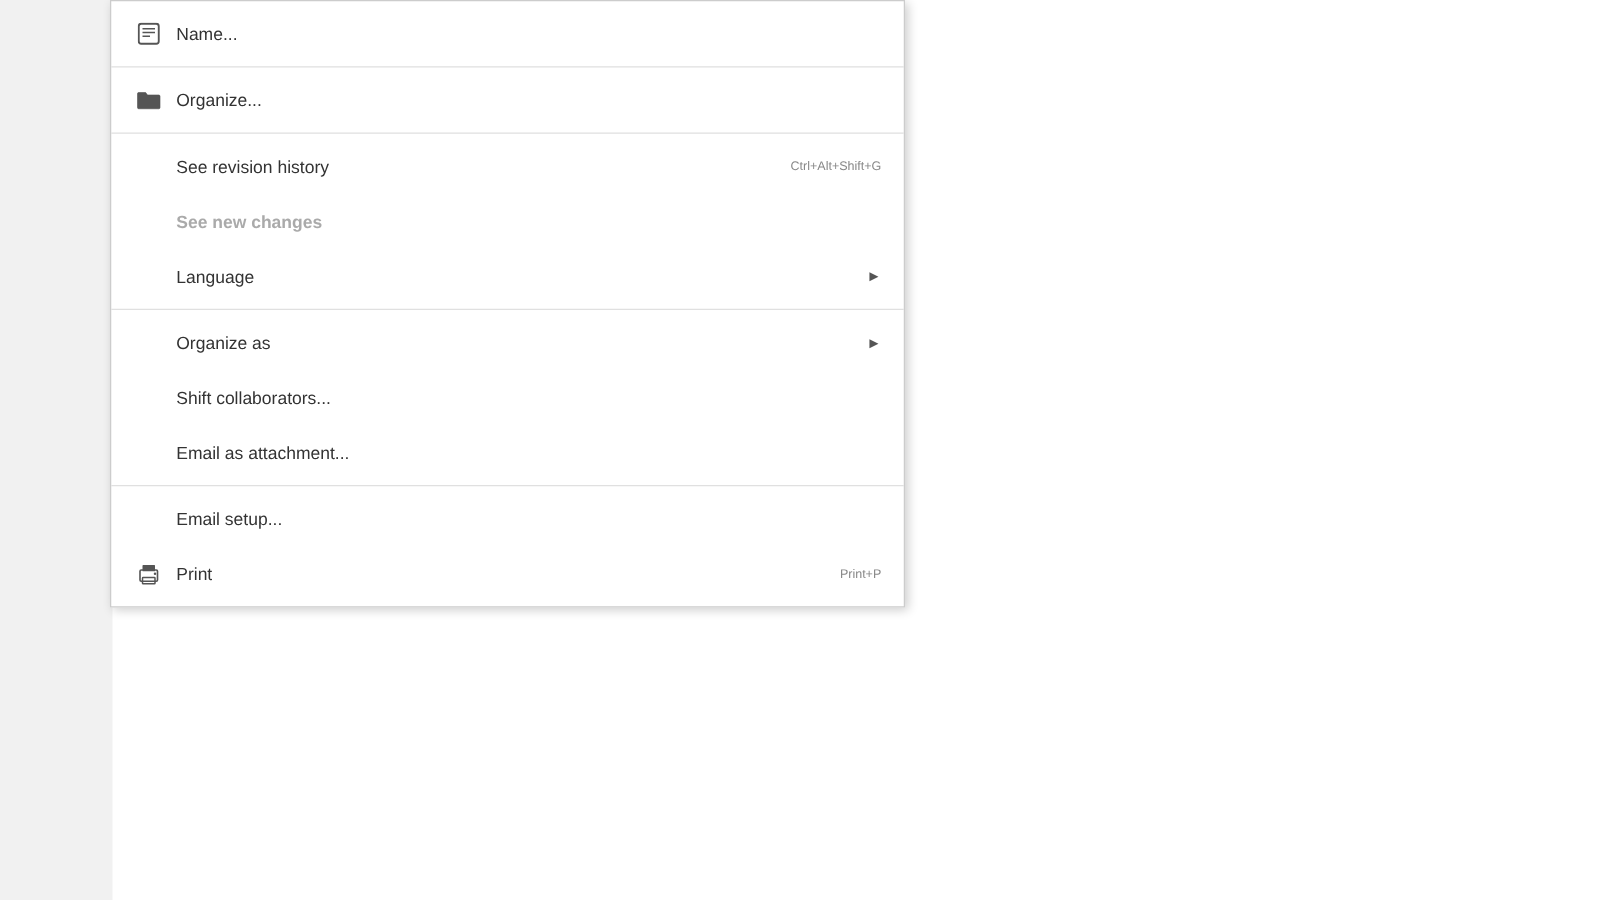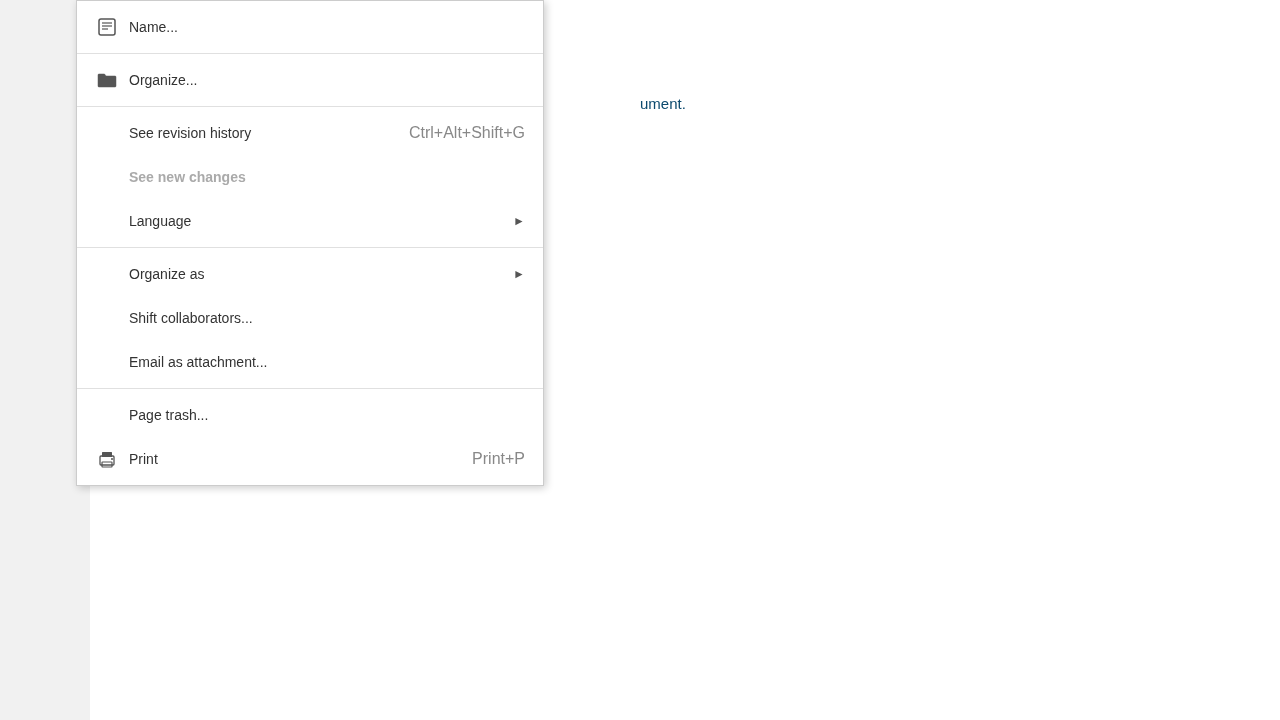--- a/index.html
+++ b/index.html
@@ -43,22 +43,22 @@
       left: 0;
       width: 90px;
       height: 720px;
       background: #f1f1f1;
     }
 
     
     .context-menu {
       position: absolute;
       top: 0;
-      left: 76px;
-      width: 468px;
+      left: 88px;
+      width: 636px;
       background: #fff;
       border: 1px solid #ccc;
       box-shadow: 2px 2px 8px rgba(0,0,0,0.2);
       padding: 4px 0;
     }
 
     .menu-item {
       display: flex;
       align-items: center;
       padding: 10px 18px;
@@ -83,21 +83,21 @@
       display: flex;
       align-items: center;
       justify-content: center;
       font-size: 16px;
       color: #555;
     }
 
     .menu-item .shortcut {
       margin-left: auto;
       color: #888;
-      font-size: 16px;
+      font-size: 10px;
       padding-left: 40px;
     }
 
     .menu-item .arrow {
       margin-left: auto;
       color: #555;
       font-size: 12px;
     }
 
     .divider {
@@ -180,21 +180,21 @@
 
   <div class="menu-item">
     <div class="menu-icon"></div>
     <span class="menu-item-text">Email as attachment...</span>
   </div>
 
   <div class="divider"></div>
 
   <div class="menu-item">
     <div class="menu-icon"></div>
-    <span class="menu-item-text">Page trash...</span>
+    <span class="menu-item-text">Email setup...</span>
   </div>
 
   <div class="menu-item">
     <div class="menu-icon">
       <svg width="18" height="17" viewBox="0 0 18 17" fill="none">
         <rect x="2" y="5" width="14" height="9" rx="1" stroke="#555" stroke-width="1.3" fill="none"></rect>
         <rect x="4" y="1" width="10" height="5" rx="0.5" fill="#555"></rect>
         <rect x="4" y="11" width="10" height="5" rx="0.5" stroke="#555" stroke-width="1.2" fill="none"></rect>
         <circle cx="14" cy="8" r="1" fill="#555"></circle>
       </svg>

